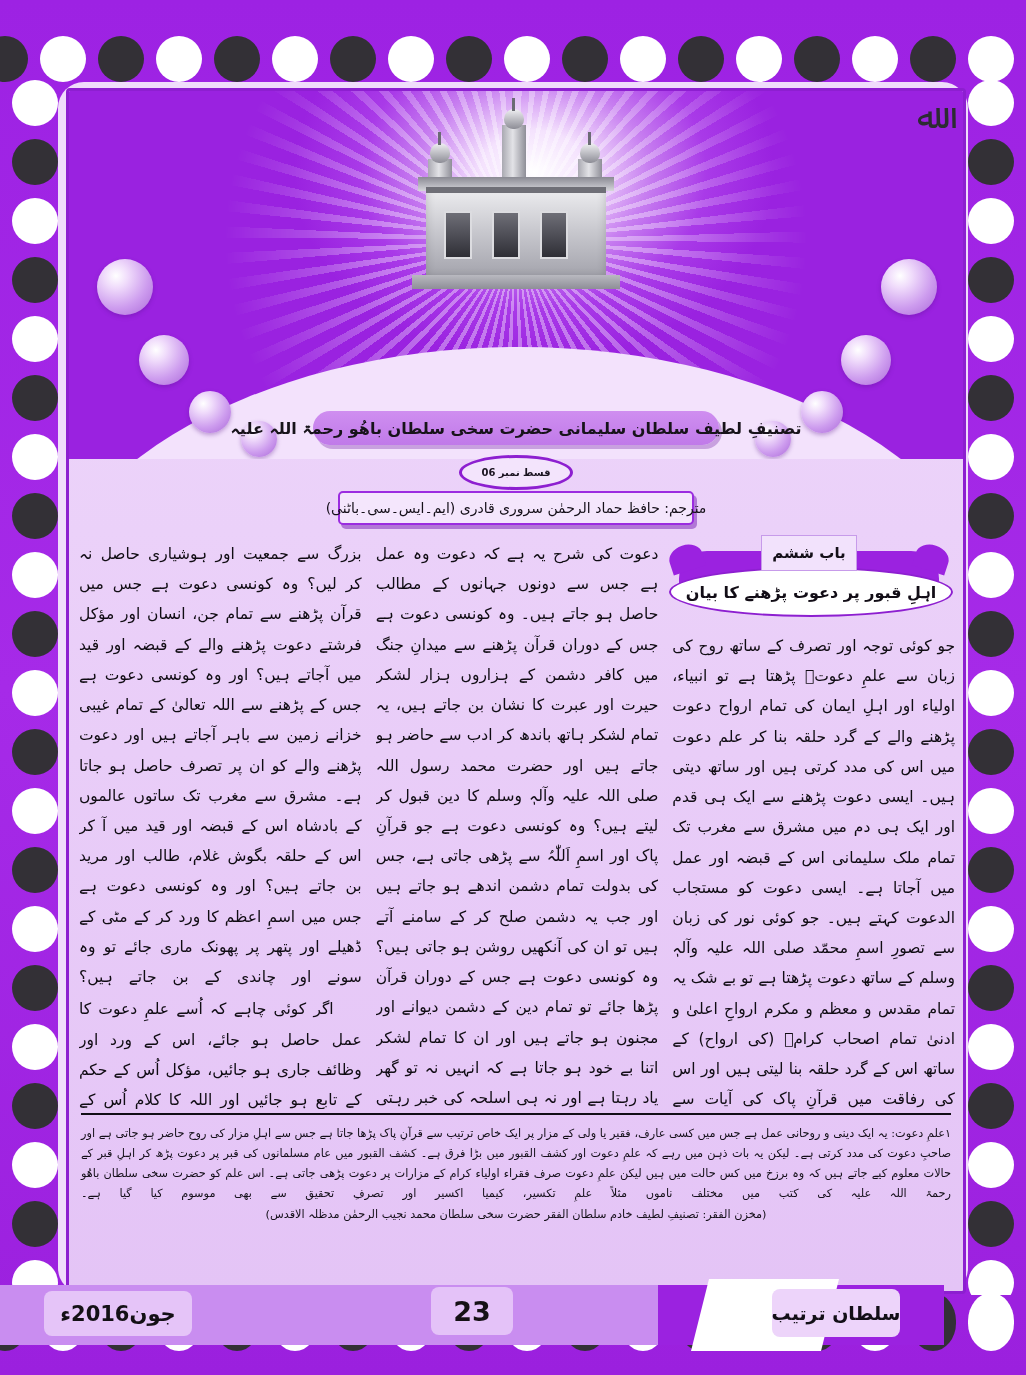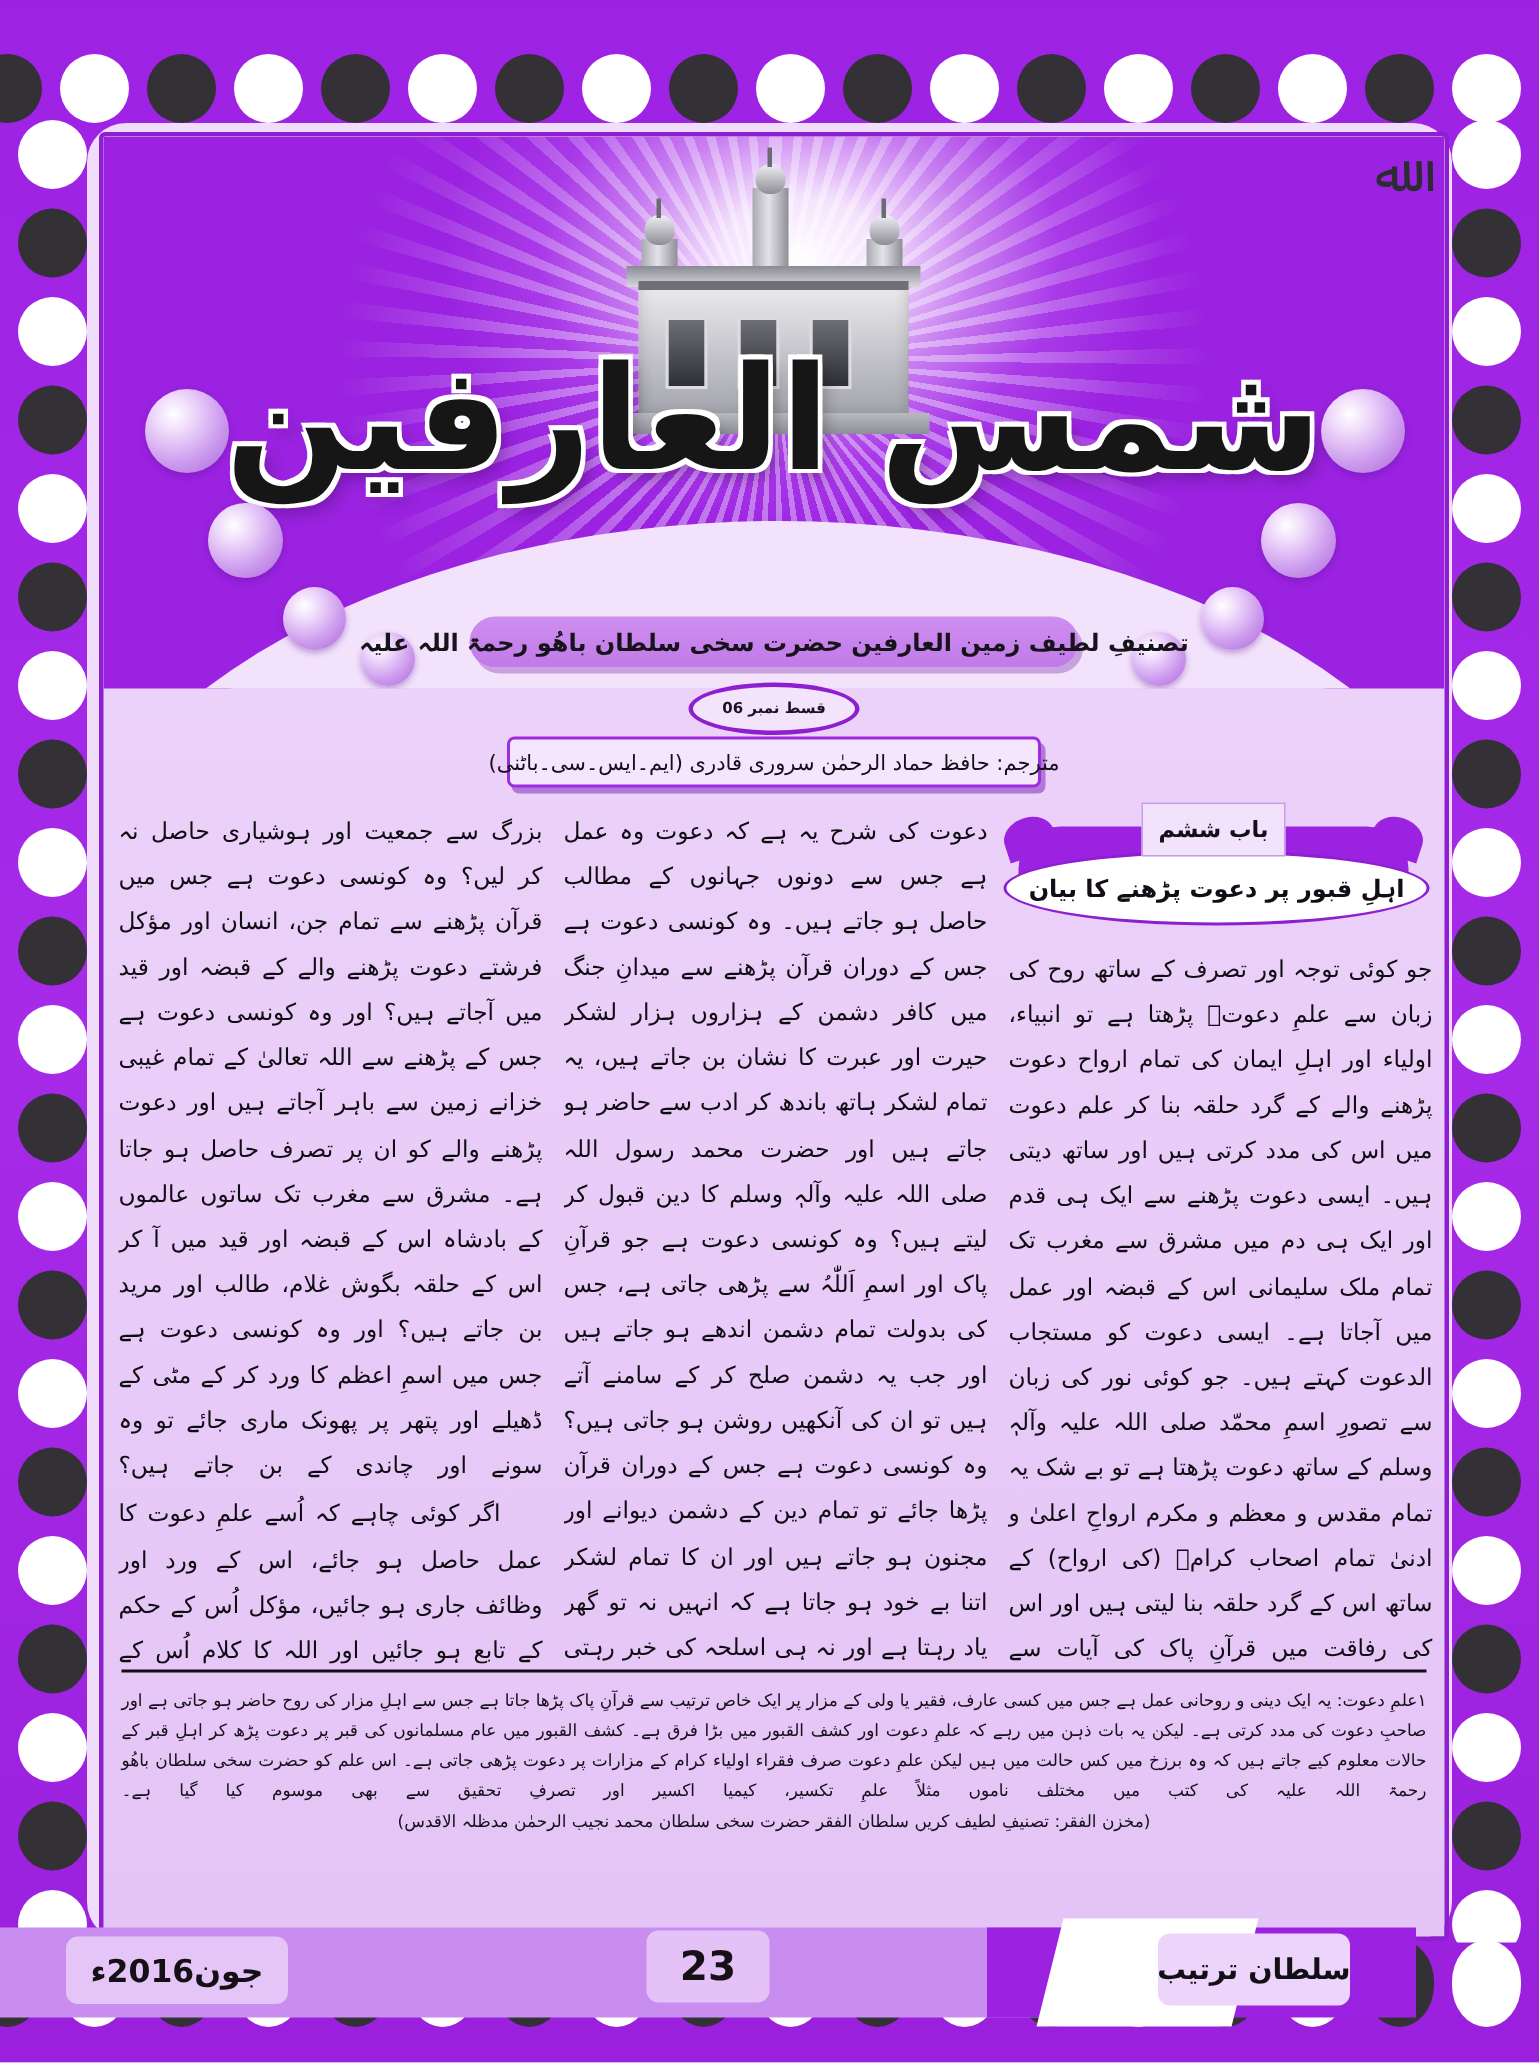--- a/index.html
+++ b/index.html
@@ -569,37 +569,36 @@
         <div class="win w1"></div>
         <div class="win w2"></div>
         <div class="win w3"></div>
         <div class="base"></div>
       </div>
       <div class="allah-mark">ﷲ</div>
 
       <div class="mast-lowerband2"></div>
       <div class="mast-lowerband"></div>
 
-      <div class="mast-title">شمس العارفین</div>
 
       <div id="pearlsLeft">
           <div class="pearl" style="left: 28px; top: 168px; width: 56px; height: 56px;"></div>
           <div class="pearl" style="left: 70px; top: 244px; width: 50px; height: 50px;"></div>
           <div class="pearl" style="left: 120px; top: 300px; width: 42px; height: 42px;"></div>
           <div class="pearl" style="left: 172px; top: 330px; width: 36px; height: 36px;"></div>
         </div>
       <div id="pearlsRight">
           <div class="pearl" style="left: 812px; top: 168px; width: 56px; height: 56px;"></div>
           <div class="pearl" style="left: 772px; top: 244px; width: 50px; height: 50px;"></div>
           <div class="pearl" style="left: 732px; top: 300px; width: 42px; height: 42px;"></div>
           <div class="pearl" style="left: 686px; top: 330px; width: 36px; height: 36px;"></div>
         </div>
     </div>
 
-    <div class="author-strip">تصنیفِ لطیف زمین العارفین حضرت سخی سلطان باھُو رحمۃ اللہ علیہ</div>
+    <div class="author-strip">تصنیفِ لطیف سلطان سلیمانی حضرت سخی سلطان باھُو رحمۃ اللہ علیہ</div>
     <div class="episode-badge">قسط نمبر 06</div>
     <div class="translator-strip">مترجم: حافظ حماد الرحمٰن سروری قادری (ایم۔ایس۔سی۔باٹنی)</div>
 
     <div class="chapter-wrap">
       <div class="chapter-ribbon"></div>
       <div class="chapter-num">باب ششم</div>
       <div class="chapter-title-oval">اہلِ قبور پر دعوت پڑھنے کا بیان</div>
     </div>
 
     <div class="columns">
@@ -610,21 +609,21 @@
           <p>دعوت کی شرح یہ ہے کہ دعوت وہ عمل ہے جس سے دونوں جہانوں کے مطالب حاصل ہو جاتے ہیں۔ وہ کونسی دعوت ہے جس کے دوران قرآن پڑھنے سے میدانِ جنگ میں کافر دشمن کے ہزاروں ہزار لشکر حیرت اور عبرت کا نشان بن جاتے ہیں، یہ تمام لشکر ہاتھ باندھ کر ادب سے حاضر ہو جاتے ہیں اور حضرت محمد رسول اللہ صلی اللہ علیہ وآلہٖ وسلم کا دین قبول کر لیتے ہیں؟ وہ کونسی دعوت ہے جو قرآنِ پاک اور اسمِ اَللّٰہُ سے پڑھی جاتی ہے، جس کی بدولت تمام دشمن اندھے ہو جاتے ہیں اور جب یہ دشمن صلح کر کے سامنے آتے ہیں تو ان کی آنکھیں روشن ہو جاتی ہیں؟ وہ کونسی دعوت ہے جس کے دوران قرآن پڑھا جائے تو تمام دین کے دشمن دیوانے اور مجنون ہو جاتے ہیں اور ان کا تمام لشکر اتنا بے خود ہو جاتا ہے کہ انہیں نہ تو گھر یاد رہتا ہے اور نہ ہی اسلحہ کی خبر رہتی ہے اور نہ وہ زبان کھول پاتے ہیں۔ وہ اس وقت تک پریشان، خراب حال اور حیران رہتے ہیں جب تک انہیں دعوت پڑھنے والے بزرگ کی زیارت نہ ہو جائے اور وہ اس</p>
         </div>
       <div class="col c-left" id="colLeft">
           <p>بزرگ سے جمعیت اور ہوشیاری حاصل نہ کر لیں؟ وہ کونسی دعوت ہے جس میں قرآن پڑھنے سے تمام جن، انسان اور مؤکل فرشتے دعوت پڑھنے والے کے قبضہ اور قید میں آجاتے ہیں؟ اور وہ کونسی دعوت ہے جس کے پڑھنے سے اللہ تعالیٰ کے تمام غیبی خزانے زمین سے باہر آجاتے ہیں اور دعوت پڑھنے والے کو ان پر تصرف حاصل ہو جاتا ہے۔ مشرق سے مغرب تک ساتوں عالموں کے بادشاہ اس کے قبضہ اور قید میں آ کر اس کے حلقہ بگوش غلام، طالب اور مرید بن جاتے ہیں؟ اور وہ کونسی دعوت ہے جس میں اسمِ اعظم کا ورد کر کے مٹی کے ڈھیلے اور پتھر پر پھونک ماری جائے تو وہ سونے اور چاندی کے بن جاتے ہیں؟</p>
           <p class="indent">اگر کوئی چاہے کہ اُسے علمِ دعوت کا عمل حاصل ہو جائے، اس کے ورد اور وظائف جاری ہو جائیں، مؤکل اُس کے حکم کے تابع ہو جائیں اور اللہ کا کلام اُس کے وجود میں تاثیر کر کے اُسے نفع دے اور جمعیت بخشے اور کل اور جز کی تمام مخلوقات اُس کی طرف رجوع کریں اور مسخر ہو کر اُس</p>
         </div>
     </div>
 
     <div class="footnote">
       <span>۱</span><span>علمِ دعوت: یہ ایک دینی و روحانی عمل ہے جس میں کسی عارف، فقیر یا ولی کے مزار پر ایک خاص ترتیب سے قرآنِ پاک پڑھا جاتا ہے جس سے اہلِ مزار کی روح حاضر ہو جاتی ہے اور صاحبِ دعوت کی مدد کرتی ہے۔ لیکن یہ بات ذہن میں رہے کہ علمِ دعوت اور کشف القبور میں بڑا فرق ہے۔ کشف القبور میں عام مسلمانوں کی قبر پر دعوت پڑھ کر اہلِ قبر کے حالات معلوم کیے جاتے ہیں کہ وہ برزخ میں کس حالت میں ہیں لیکن علمِ دعوت صرف فقراء اولیاء کرام کے مزارات پر دعوت پڑھی جاتی ہے۔ اس علم کو حضرت سخی سلطان باھُو رحمۃ اللہ علیہ کی کتب میں مختلف ناموں مثلاً علمِ تکسیر، کیمیا اکسیر اور تصرفِ تحقیق سے بھی موسوم کیا گیا ہے۔</span>
-      <span class="src">(مخزن الفقر: تصنیفِ لطیف کریں سلطان الفقر حضرت سخی سلطان محمد نجیب الرحمٰن مدظلہ الاقدس)</span>
+      <span class="src">(مخزن الفقر: تصنیفِ لطیف خادم سلطان الفقر حضرت سخی سلطان محمد نجیب الرحمٰن مدظلہ الاقدس)</span>
     </div>
   </div>
 
   <div class="bottombar">
     <div class="bb-left"></div>
     <div class="bb-right"></div>
     <div class="bb-curve"></div>
     <div class="date-chip">جون2016ء</div>
     <div class="page-chip">23</div>
     <div class="logo-chip">سلطان ترتیب</div>

